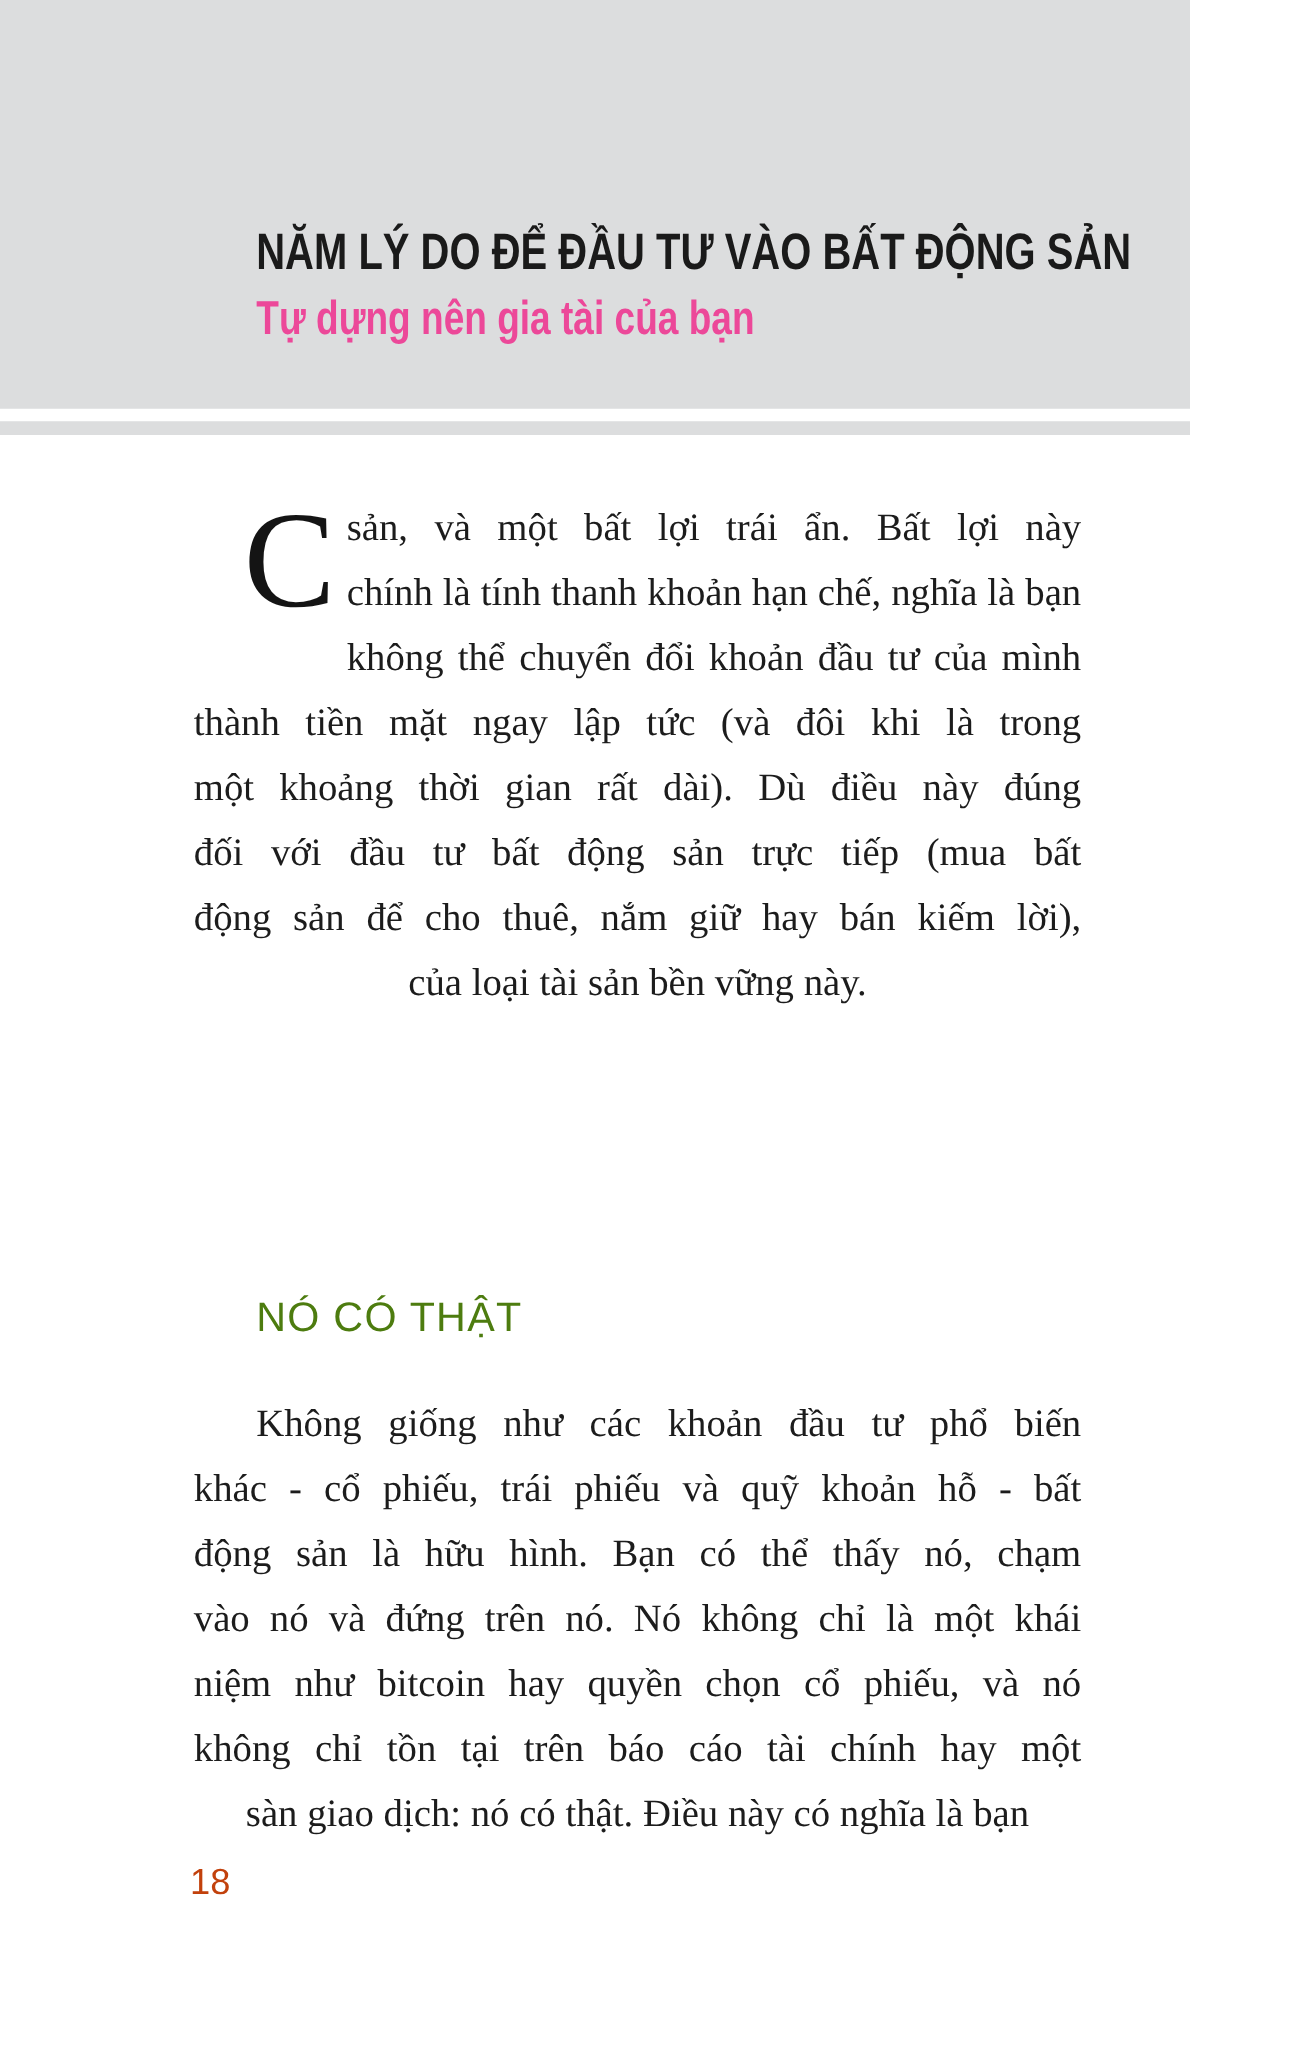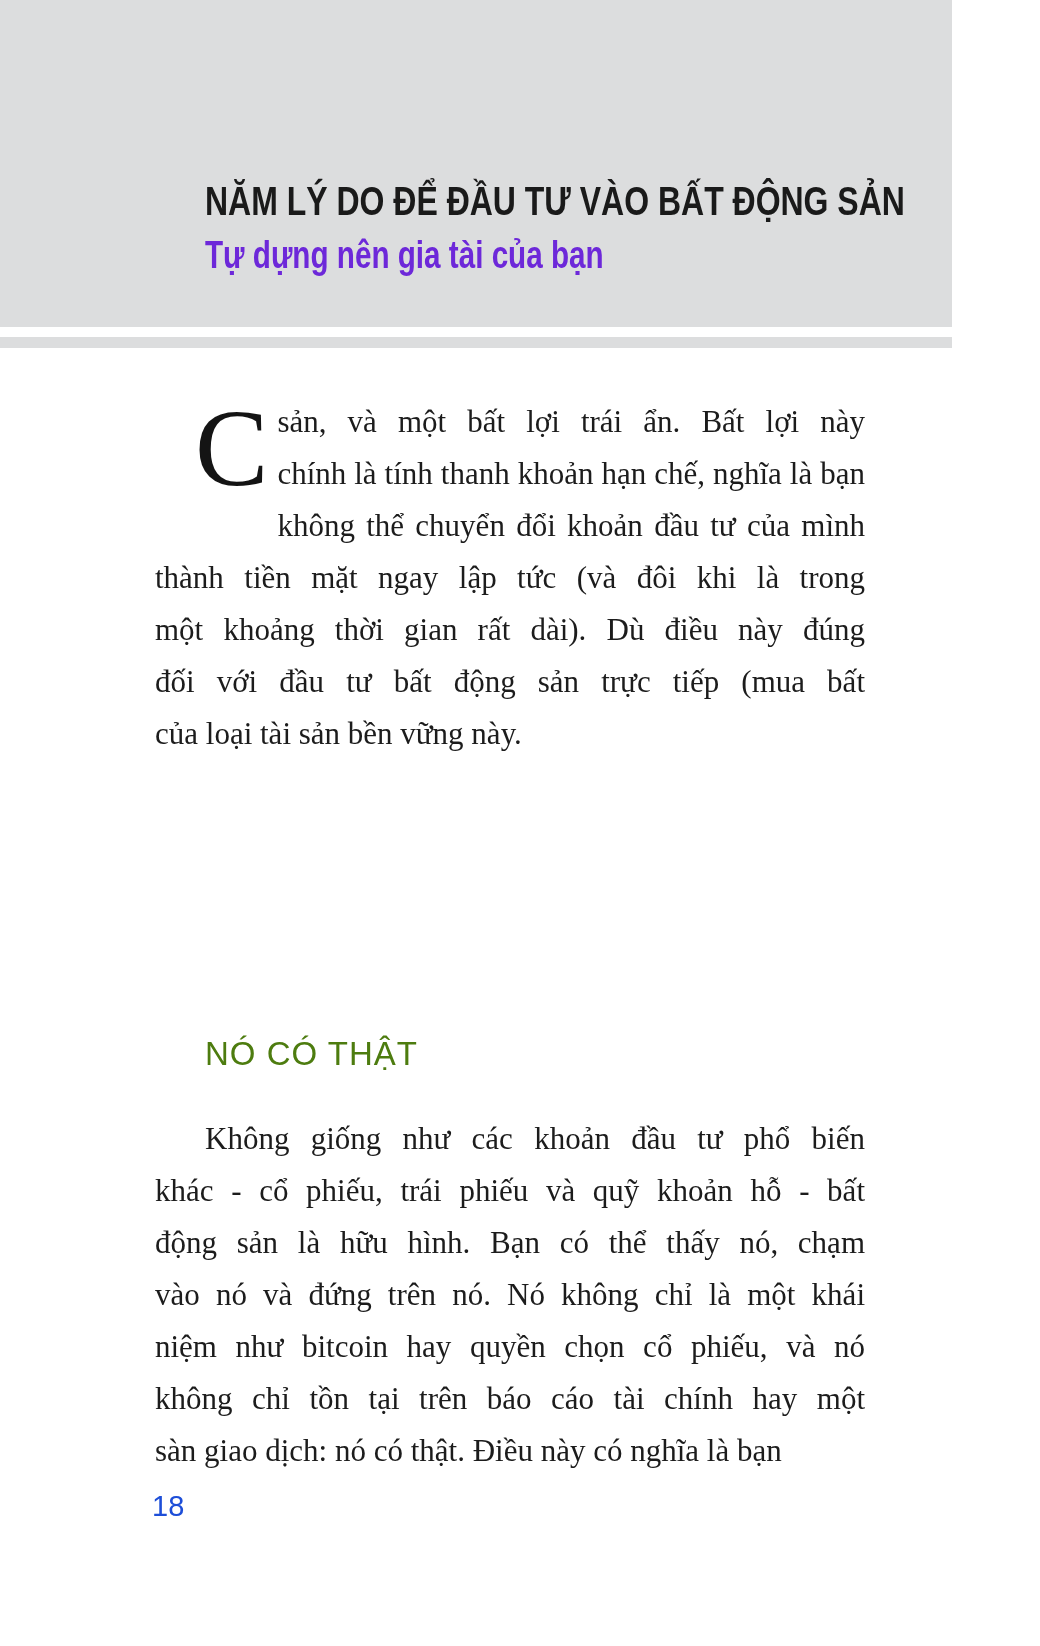--- a/index.html
+++ b/index.html
@@ -36,21 +36,21 @@
     color: #1a1a1a;
     white-space: nowrap;
   }
   .chapter-subtitle {
     position: absolute;
     left: 205px; top: 236px;
     font-family: "Liberation Sans", sans-serif;
     font-weight: bold;
     font-size: 38px;
     line-height: 1;
-    color: #6d28d9;
+    color: #ec4899;
     white-space: nowrap;
   }
   .condense {
     display: inline-block;
     transform: scaleX(0.78);
     transform-origin: 0 0;
   }
 
   
   .text-col {
@@ -64,21 +64,21 @@
   .para-1 { top: 396px; }
   .para-2 { top: 1113px; }
 
   .line {
     text-align: justify;
     text-align-last: justify;
     white-space: nowrap;
     height: 52px;
   }
   .line-last {
-    text-align: left;
+    text-align: center;
     text-align-last: auto;
   }
   .para-2 .line:first-child { padding-left: 50px; }
 
   .drop-cap {
     float: left;
     height: 104px;
     line-height: 100px;
     font-size: 110px;
     font-family: "Liberation Serif", serif;
@@ -96,21 +96,21 @@
     letter-spacing: 1px;
     color: #4d7c0f;
     white-space: nowrap;
   }
 
   .page-number {
     position: absolute;
     left: 152px; top: 1490px;
     font-family: "Liberation Sans", sans-serif;
     font-size: 29px;
-    color: #1d4ed8;
+    color: #c2410c;
   }
 </style>
 </head>
 <body>
 
 <div id="page">
 
   <div class="header-band"></div>
   <div class="divider-strip"></div>
 
@@ -123,20 +123,21 @@
 
   <div class="text-col para-1">
     <span class="drop-cap">C</span>
     <div>
         <div class="line">sản, và một bất lợi trái ẩn. Bất lợi này</div>
         <div class="line">chính là tính thanh khoản hạn chế, nghĩa là bạn</div>
         <div class="line">không thể chuyển đổi khoản đầu tư của mình</div>
         <div class="line">thành tiền mặt ngay lập tức (và đôi khi là trong</div>
         <div class="line">một khoảng thời gian rất dài). Dù điều này đúng</div>
         <div class="line">đối với đầu tư bất động sản trực tiếp (mua bất</div>
+        <div class="line">động sản để cho thuê, nắm giữ hay bán kiếm lời),</div>
         <div class="line line-last">của loại tài sản bền vững này.</div>
       </div>
   </div>
 
   <div class="section-heading">NÓ CÓ THẬT</div>
 
   <div class="text-col para-2">
     <div>
         <div class="line">Không giống như các khoản đầu tư phổ biến</div>
         <div class="line">khác - cổ phiếu, trái phiếu và quỹ khoản hỗ - bất</div>

